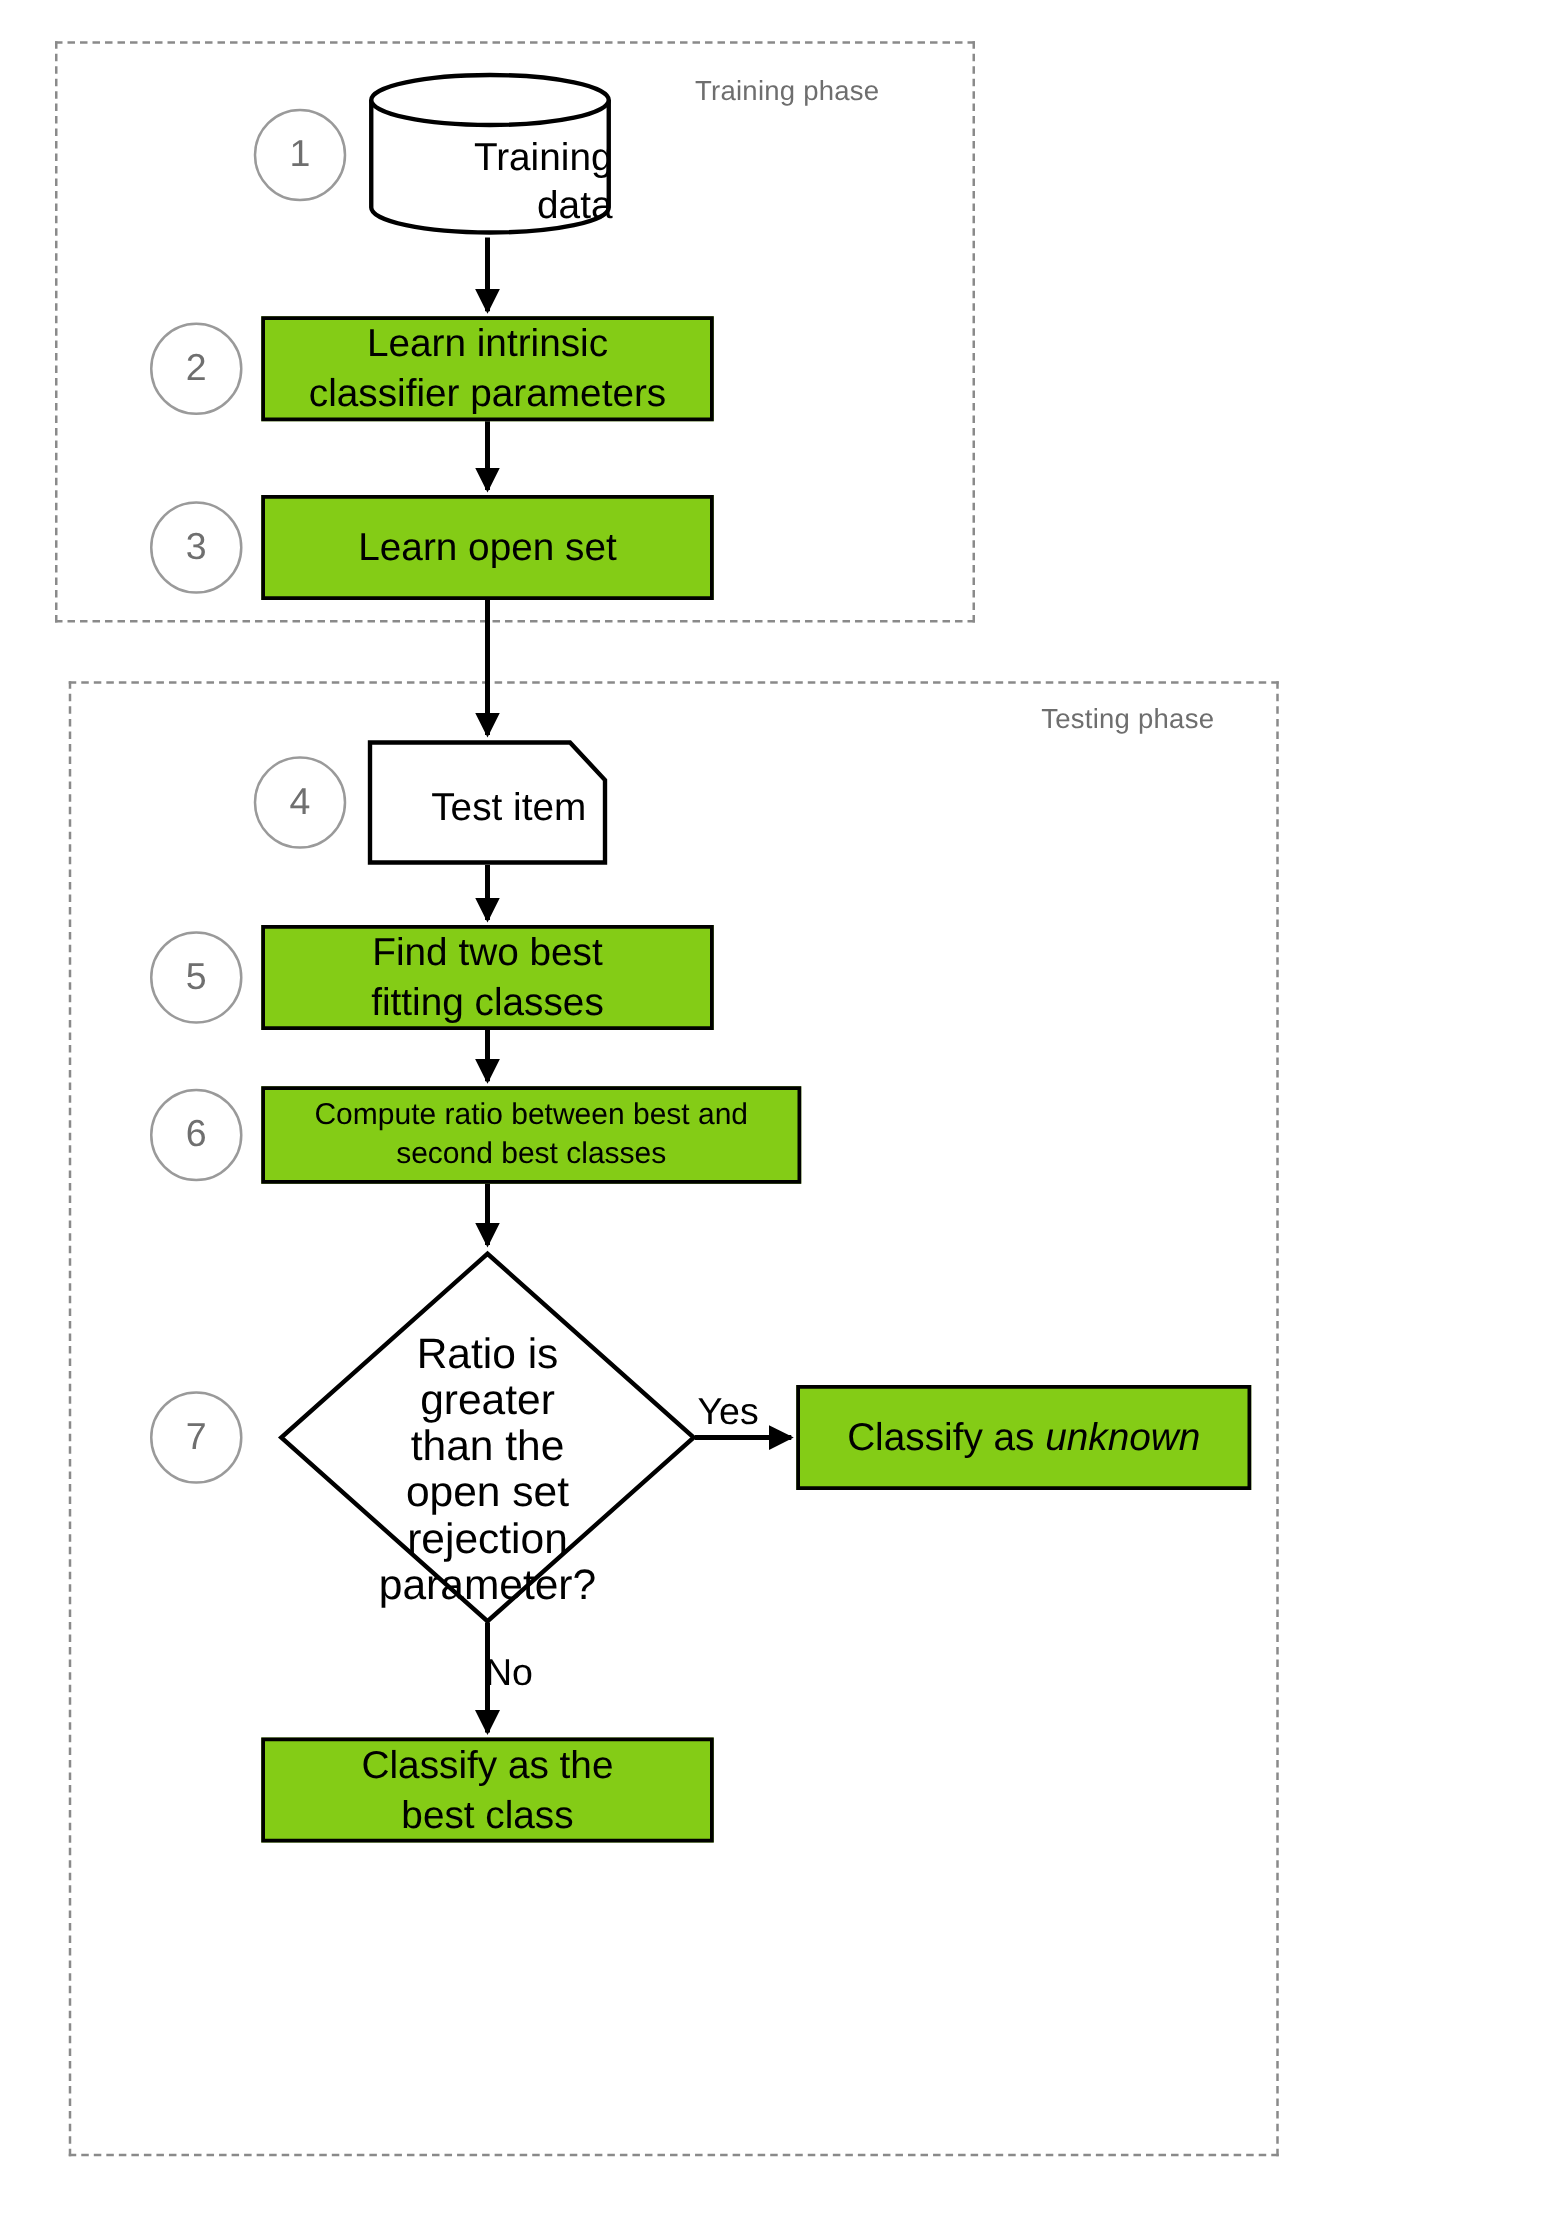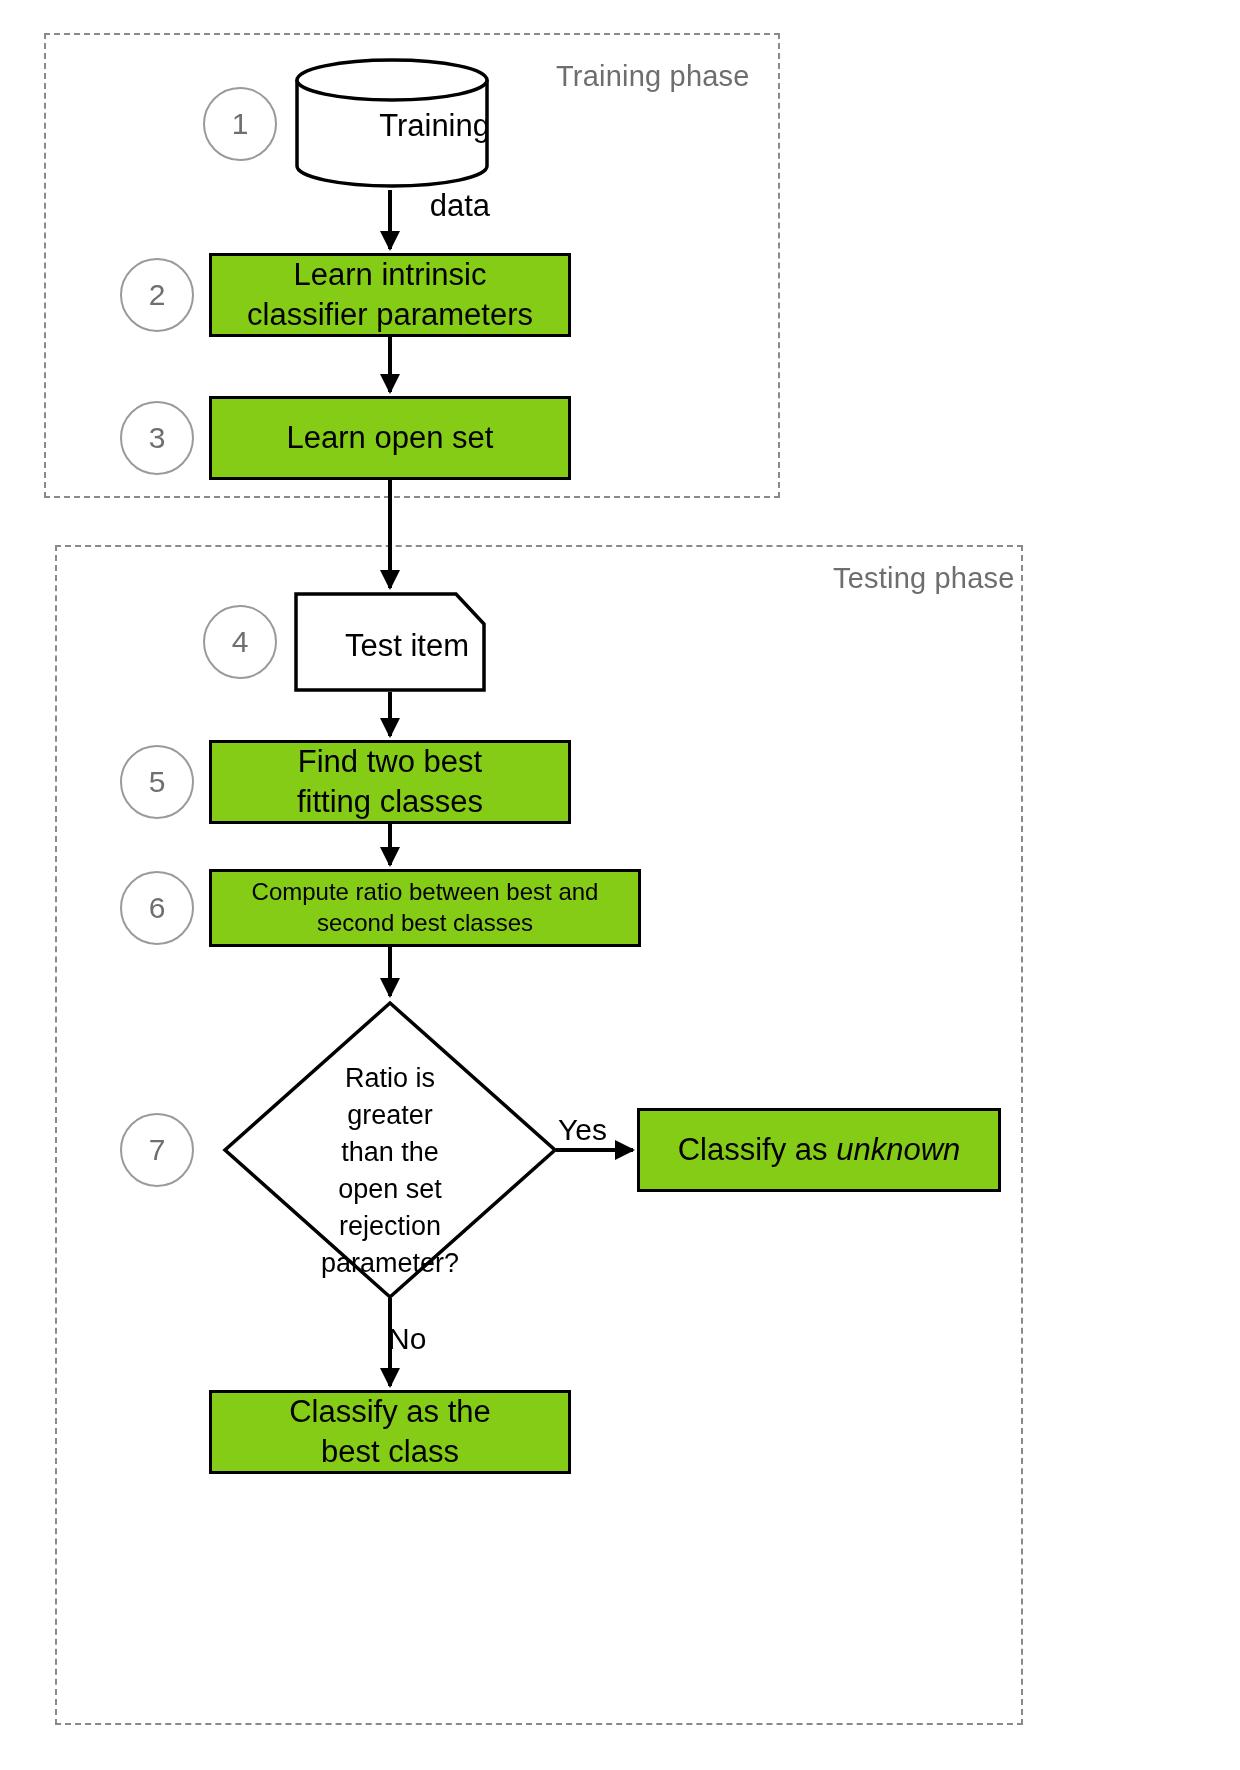--- a/index.html
+++ b/index.html
@@ -25,21 +25,21 @@
 
   
   .phase-box {
     position: absolute;
     border: 2px dashed #8a8a8a;
     box-sizing: border-box;
     background: transparent;
   }
   .phase-label {
     position: absolute;
-    font-size: 29px;
+    font-size: 22px;
     color: #6e6e6e;
     white-space: nowrap;
     letter-spacing: 0.2px;
   }
 
   
   .step-circle {
     position: absolute;
     border: 2px solid #9a9a9a;
     border-radius: 50%;
@@ -108,21 +108,21 @@
   
   .diamond {
     position: absolute;
   }
   .diamond svg { display: block; overflow: visible; }
   .diamond .diamond-text {
     position: absolute;
     left: 0;
     width: 100%;
     text-align: center;
-    font-size: 27px;
+    font-size: 34px;
     line-height: 1.36;
   }
 
   
   .connector {
     position: absolute;
     left: 0; top: 0;
     width: 1240px;
     height: 1770px;
     pointer-events: none;
@@ -145,21 +145,21 @@
   <div class="step-circle" style="left:203px; top:87px; width:74px; height:74px;">
     <span>1</span>
   </div>
 
   <div class="cylinder" style="left:294px; top:58px; width:196px; height:130px;">
     <svg width="196" height="130" viewBox="0 0 196 130">
       <path d="M3,22 L3,108 A95,20 0 0 0 193,108 L193,22" fill="#ffffff" stroke="#000000" stroke-width="3.5"></path>
       <ellipse cx="98" cy="22" rx="95" ry="20" fill="#ffffff" stroke="#000000" stroke-width="3.5"></ellipse>
     </svg>
     <div class="cyl-text" style="top:48px;">Training</div>
-    <div class="cyl-text" style="top:86px;margin-top:42px;">data</div>
+    <div class="cyl-text" style="top:86px;">data</div>
   </div>
 
   <div class="step-circle" style="left:120px; top:258px; width:74px; height:74px;">
     <span>2</span>
   </div>
 
   <div class="proc-box" style="left:209px; top:253px; width:362px; height:84px;">
     <div class="proc-text">
       <div>Learn intrinsic</div>
       <div>classifier parameters</div>

